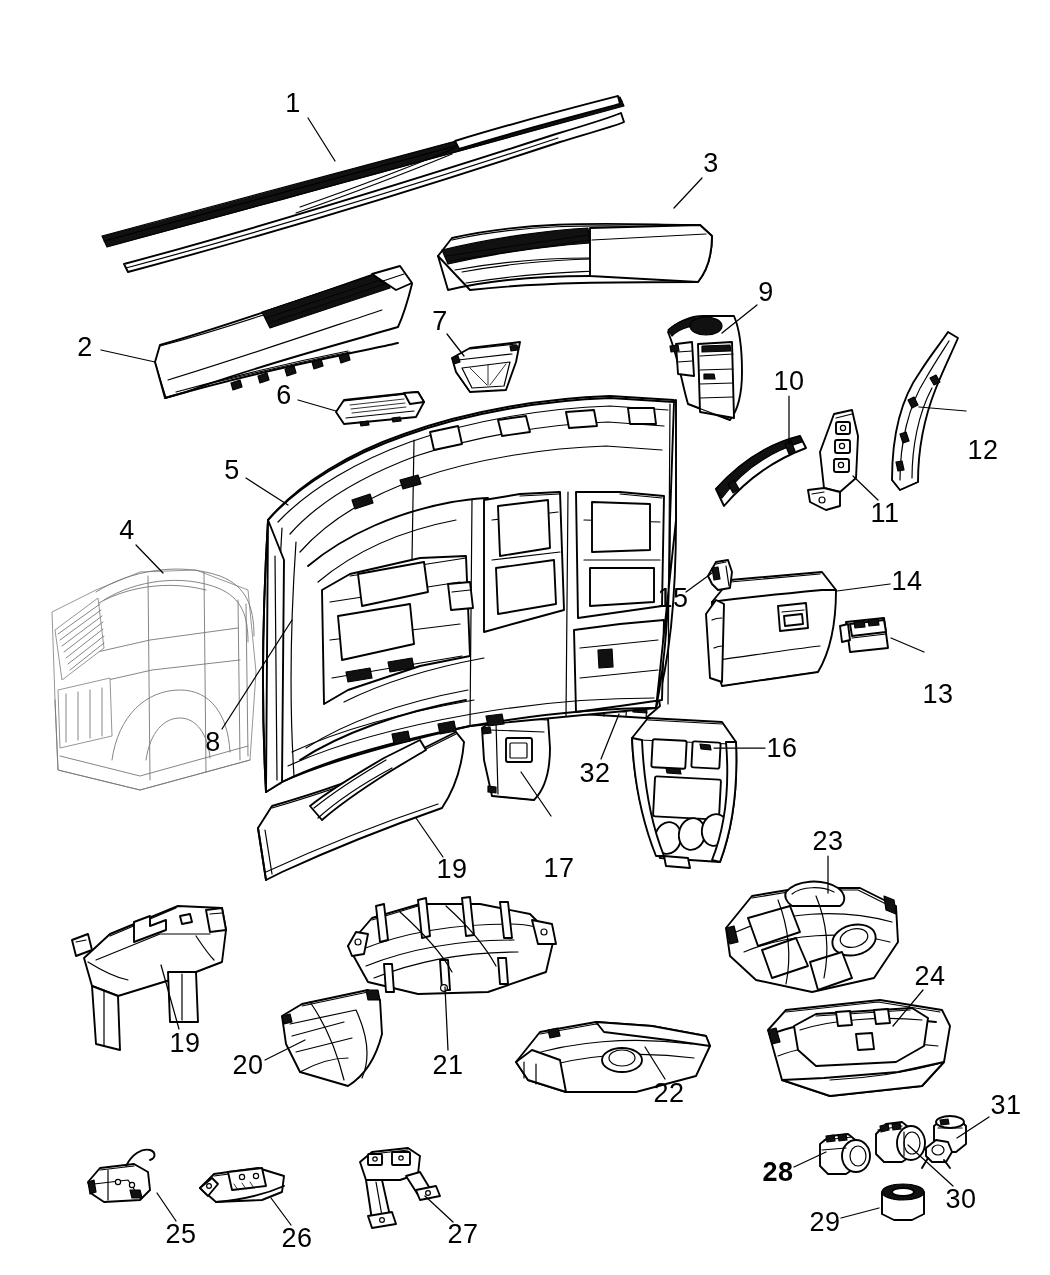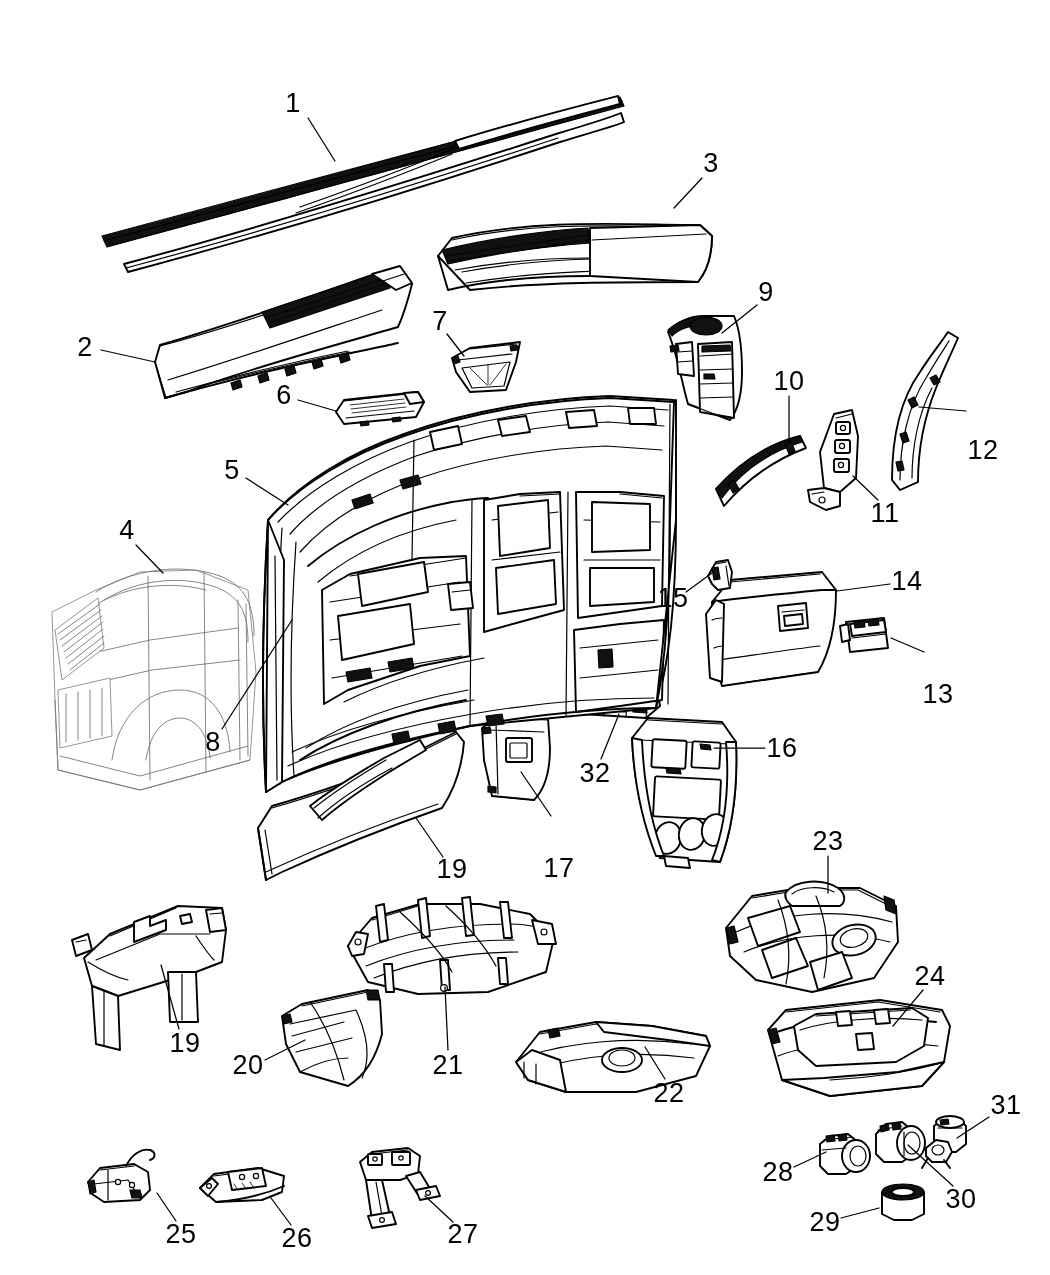--- a/index.html
+++ b/index.html
@@ -651,20 +651,20 @@
       <div class="callout" style="left: 452px; top: 869px;">19</div>
       <div class="callout" style="left: 185px; top: 1043px;">19</div>
       <div class="callout" style="left: 248px; top: 1065px;">20</div>
       <div class="callout" style="left: 448px; top: 1065px;">21</div>
       <div class="callout" style="left: 669px; top: 1093px;">22</div>
       <div class="callout" style="left: 828px; top: 841px;">23</div>
       <div class="callout" style="left: 930px; top: 976px;">24</div>
       <div class="callout" style="left: 181px; top: 1234px;">25</div>
       <div class="callout" style="left: 297px; top: 1238px;">26</div>
       <div class="callout" style="left: 463px; top: 1234px;">27</div>
-      <div class="callout" style="left: 778px; top: 1172px;">28</div>
+      <div class="callout" style="left: 778px; top: 1172px; font-weight: bold;">28</div>
       <div class="callout" style="left: 825px; top: 1222px;">29</div>
       <div class="callout" style="left: 961px; top: 1199px;">30</div>
       <div class="callout" style="left: 999px; top: 1105px; margin-left: 7px;">31</div>
       <div class="callout" style="left: 595px; top: 773px;">32</div>
     </div>
 
 </div>
 
 </body></html>

